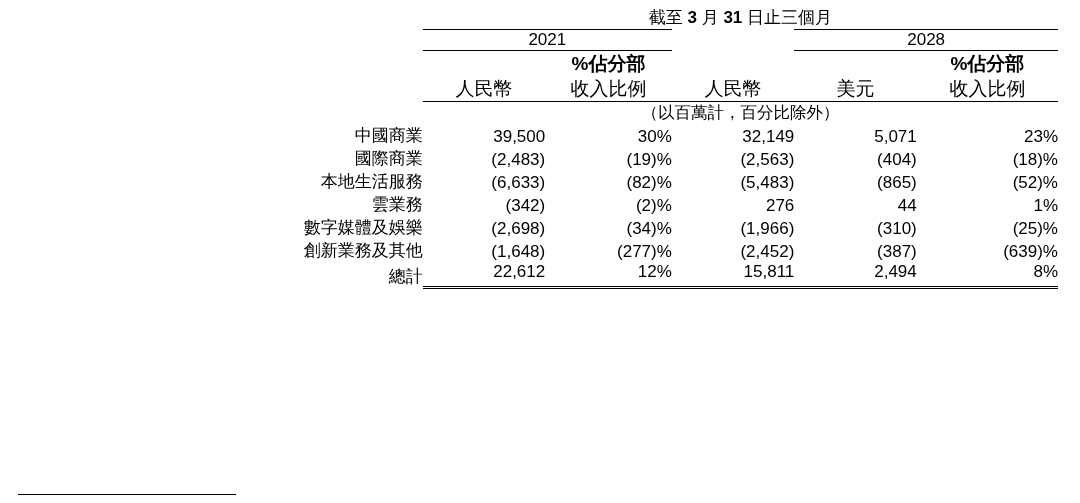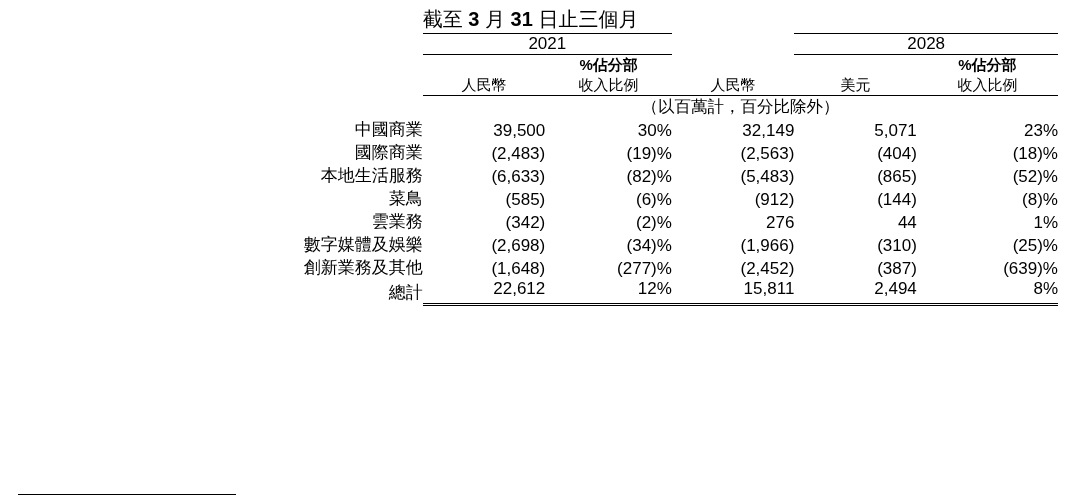--- a/index.html
+++ b/index.html
@@ -33,38 +33,38 @@
   }
   
   col.c-label { width: 390px; }
   col.c-num   { width: 118px; }
   col.c-pct   { width: 122px; }
   col.c-num2  { width: 118px; }
   col.c-num3  { width: 118px; }
   col.c-pct2  { width: 136px; }
 
   .hdr-top {
-    text-align: left;
-    font-size: 20px;
+    text-align: center;
+    font-size: 17px;
     padding-bottom: 6px;
     white-space: nowrap;
   }
   .hdr-top b { font-weight: bold; }
   .yr {
     text-align: center;
     font-size: 17px;
     font-weight: bold;
     padding: 4px 0 5px 0;
   }
   .rule-top { border-top: 1.3px solid #000; }
   .rule-bot { border-bottom: 1.3px solid #000; }
 
   .colhdr {
     text-align: center;
-    font-size: 15px;
+    font-size: 19px;
     line-height: 1.32;
     padding: 8px 0 6px 0;
   }
   .colhdr .bold { font-weight: bold; }
   .unit-note {
     text-align: center;
     font-size: 16.5px;
     padding: 7px 0 9px 0;
     white-space: nowrap;
   }
@@ -172,28 +172,20 @@
         </tr>
         <tr>
           <td class="rowlabel">本地生活服務</td>
           <td class="num">(6,633)</td>
           <td class="num">(82)%</td>
           <td class="num">(5,483)</td>
           <td class="num">(865)</td>
           <td class="num">(52)%</td>
         </tr>
         <tr>
-          <td class="rowlabel">菜鳥</td>
-          <td class="num">(585)</td>
-          <td class="num">(6)%</td>
-          <td class="num">(912)</td>
-          <td class="num">(144)</td>
-          <td class="num">(8)%</td>
-        </tr>
-        <tr>
           <td class="rowlabel">雲業務</td>
           <td class="num">(342)</td>
           <td class="num">(2)%</td>
           <td class="num">276</td>
           <td class="num">44</td>
           <td class="num">1%</td>
         </tr>
         <tr>
           <td class="rowlabel">數字媒體及娛樂</td>
           <td class="num">(2,698)</td>

